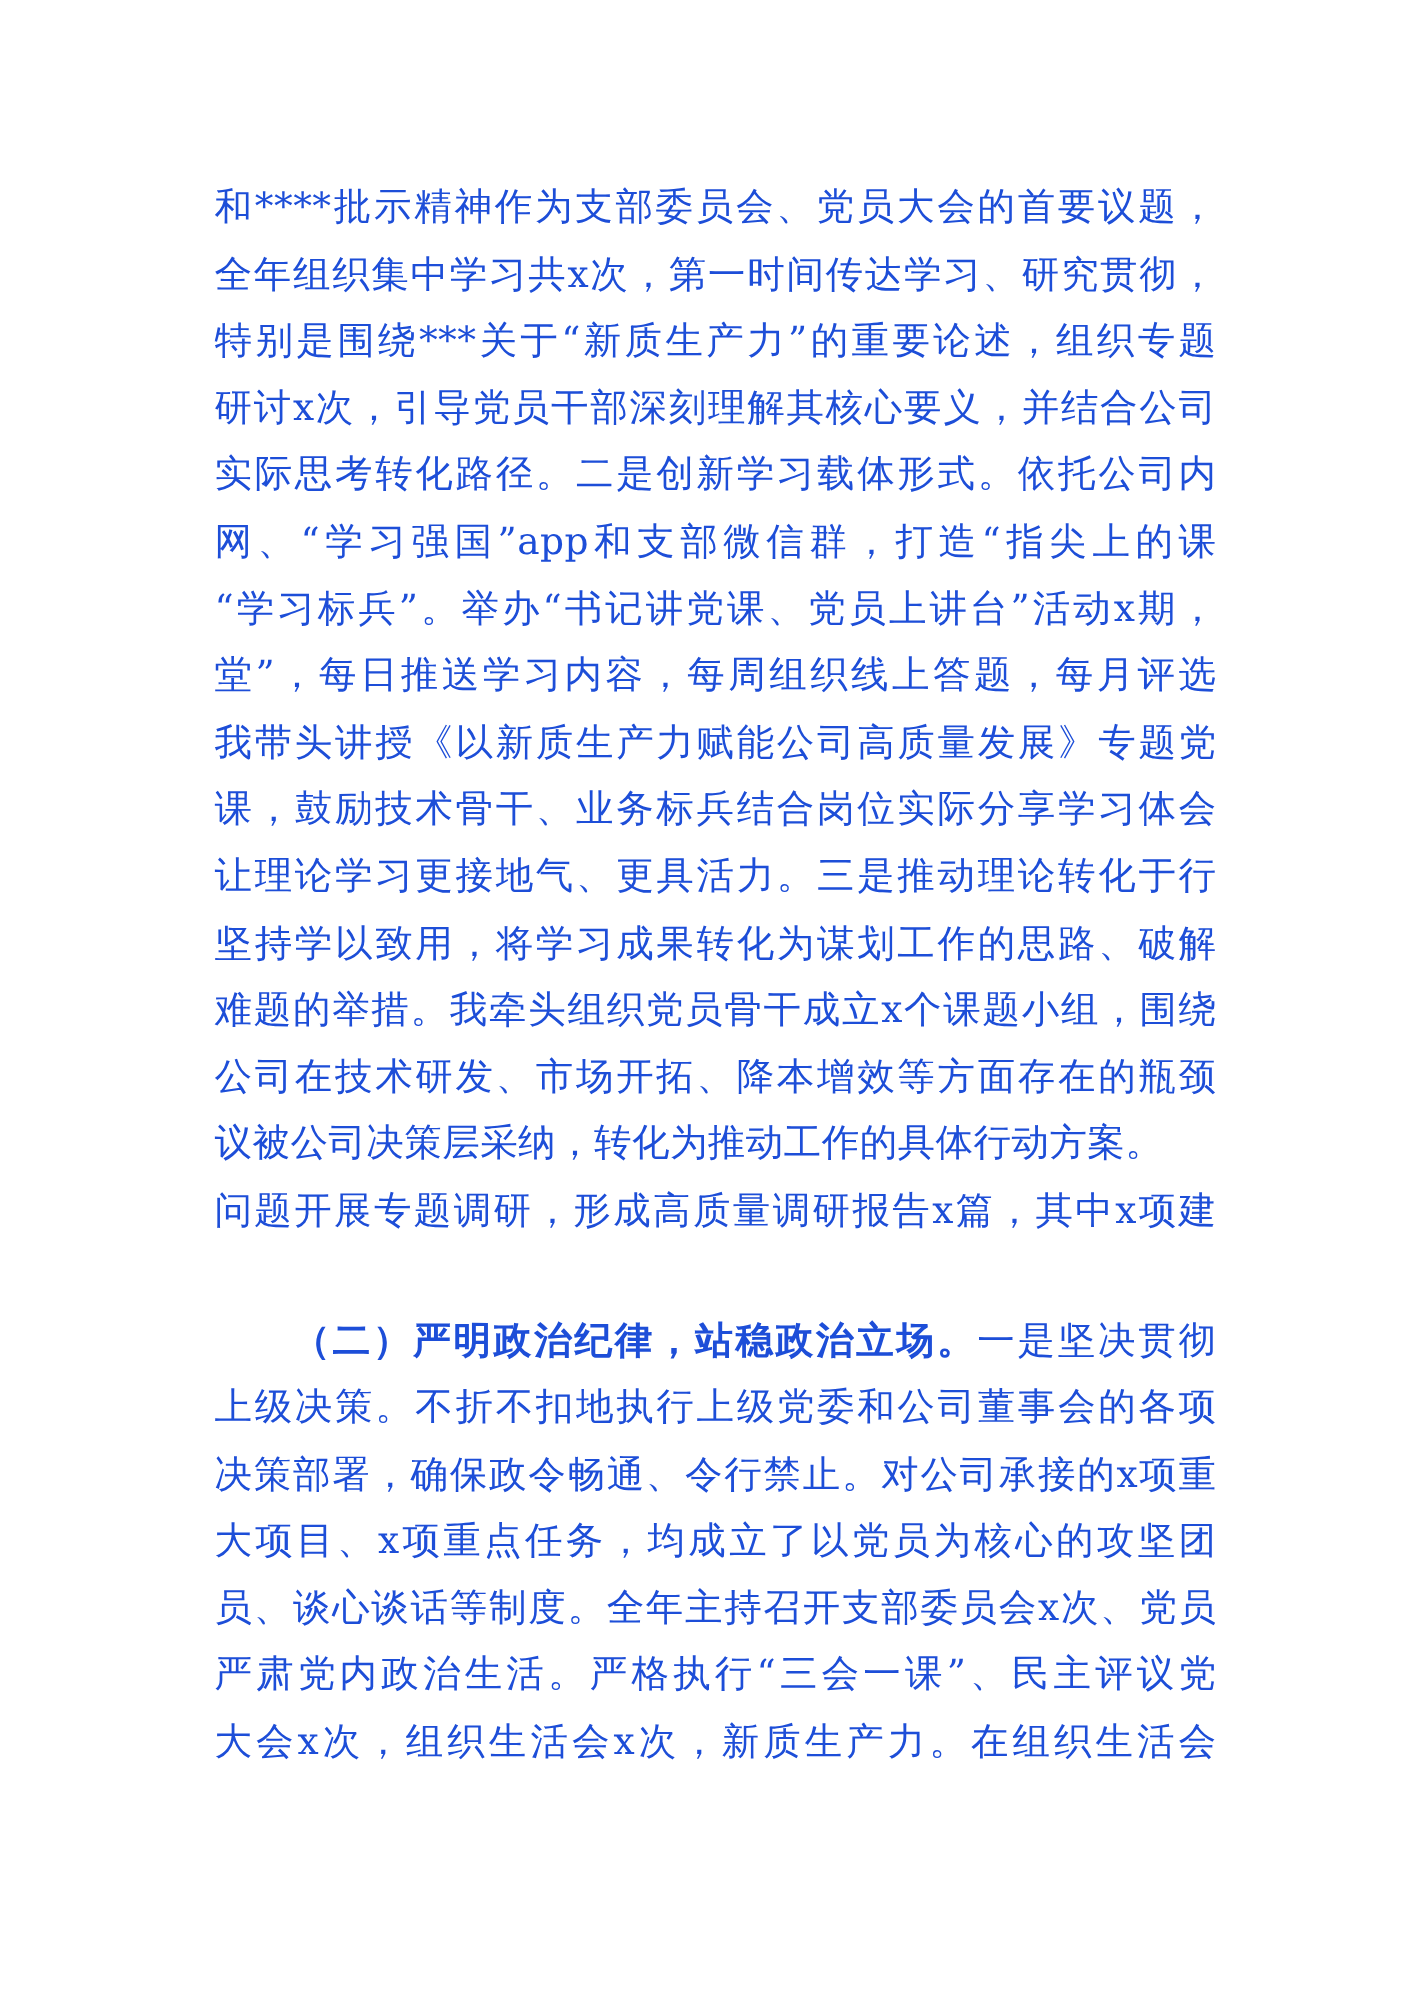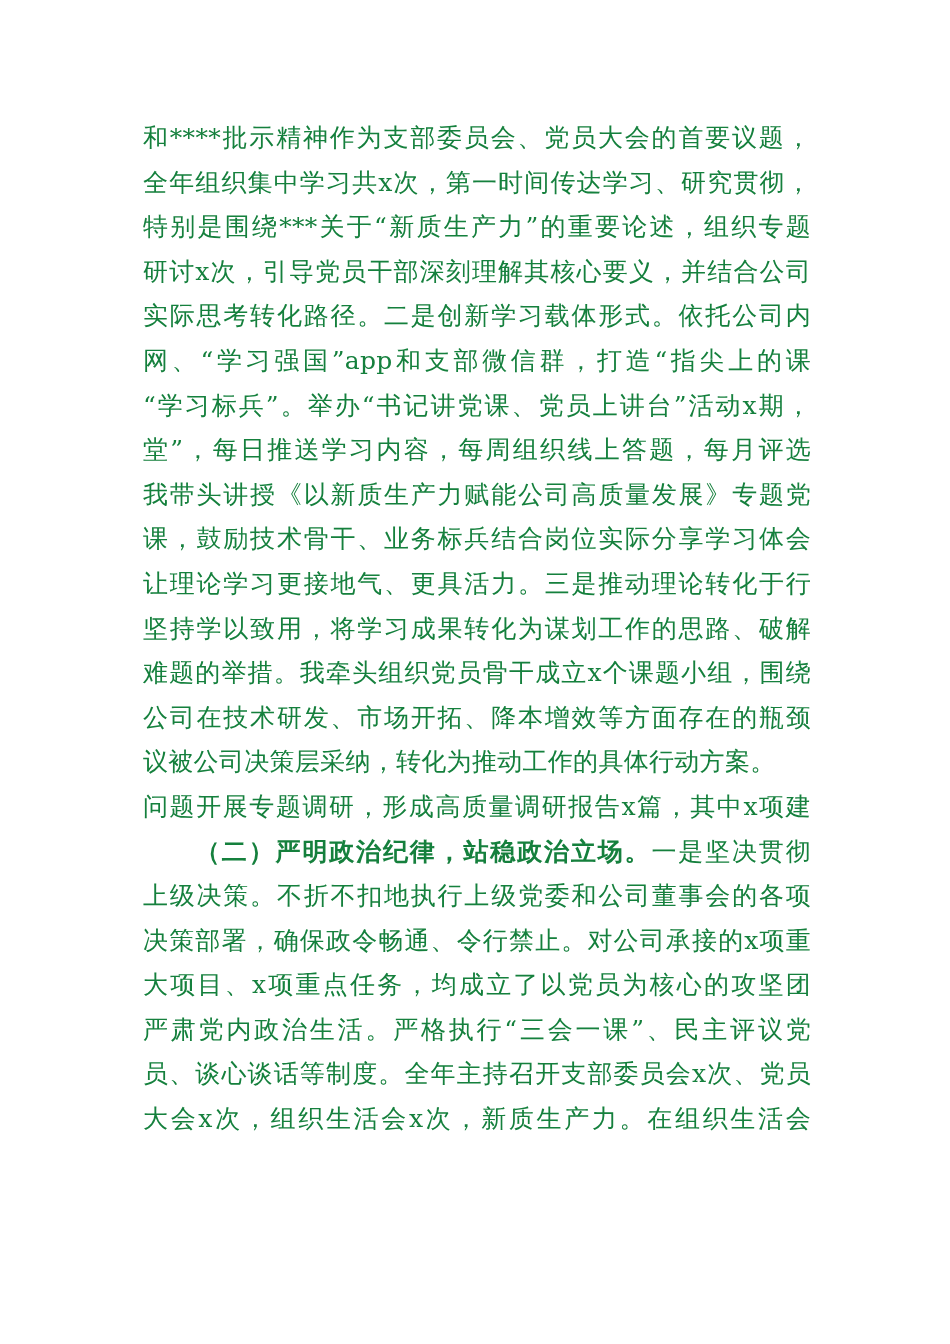--- a/index.html
+++ b/index.html
@@ -13,38 +13,39 @@
     height: 1344px;
     background: #ffffff;
     overflow: hidden;
     font-family: "DejaVu Serif", serif;
   }
   .text-column {
     position: absolute;
     left: 143px;
     top: 116px;
     width: 668px;
-    color: #15803d;
+    color: #1d4ed8;
     font-size: 25px;
     line-height: 44.6px;
     font-weight: 400;
   }
   .line {
     height: 44.6px;
     overflow: hidden;
     text-align: justify;
     text-align-last: justify;
     text-justify: inter-character;
     letter-spacing: 0.3px;
   }
   .line.para-end {
     text-align-last: left;
   }
   .line.indent {
     text-indent: 52px;
+    margin-top: 42px;
   }
   .run.bold {
     font-weight: 700;
   }
 </style>
 </head>
 <body>
 
 <div class="page">
   <div class="text-column">
@@ -61,17 +62,17 @@
       <div class="line"><span class="run">让理论学习更接地气、更具活力。三是推动理论转化于行</span></div>
       <div class="line"><span class="run">坚持学以致用，将学习成果转化为谋划工作的思路、破解</span></div>
       <div class="line"><span class="run">难题的举措。我牵头组织党员骨干成立x个课题小组，围绕</span></div>
       <div class="line"><span class="run">公司在技术研发、市场开拓、降本增效等方面存在的瓶颈</span></div>
       <div class="line para-end"><span class="run">议被公司决策层采纳，转化为推动工作的具体行动方案。</span></div>
       <div class="line"><span class="run">问题开展专题调研，形成高质量调研报告x篇，其中x项建</span></div>
       <div class="line indent"><span class="run bold">（二）严明政治纪律，站稳政治立场。</span><span class="run">一是坚决贯彻</span></div>
       <div class="line"><span class="run">上级决策。不折不扣地执行上级党委和公司董事会的各项</span></div>
       <div class="line"><span class="run">决策部署，确保政令畅通、令行禁止。对公司承接的x项重</span></div>
       <div class="line"><span class="run">大项目、x项重点任务，均成立了以党员为核心的攻坚团队，</span></div>
+      <div class="line"><span class="run">员、谈心谈话等制度。全年主持召开支部委员会x次、党员</span></div>
       <div class="line"><span class="run">严肃党内政治生活。严格执行“三会一课”、民主评议党</span></div>
-      <div class="line"><span class="run">员、谈心谈话等制度。全年主持召开支部委员会x次、党员</span></div>
       <div class="line"><span class="run">大会x次，组织生活会x次，新质生产力。在组织生活会</span></div>
     </div>
 </div>
 
 </body></html>

